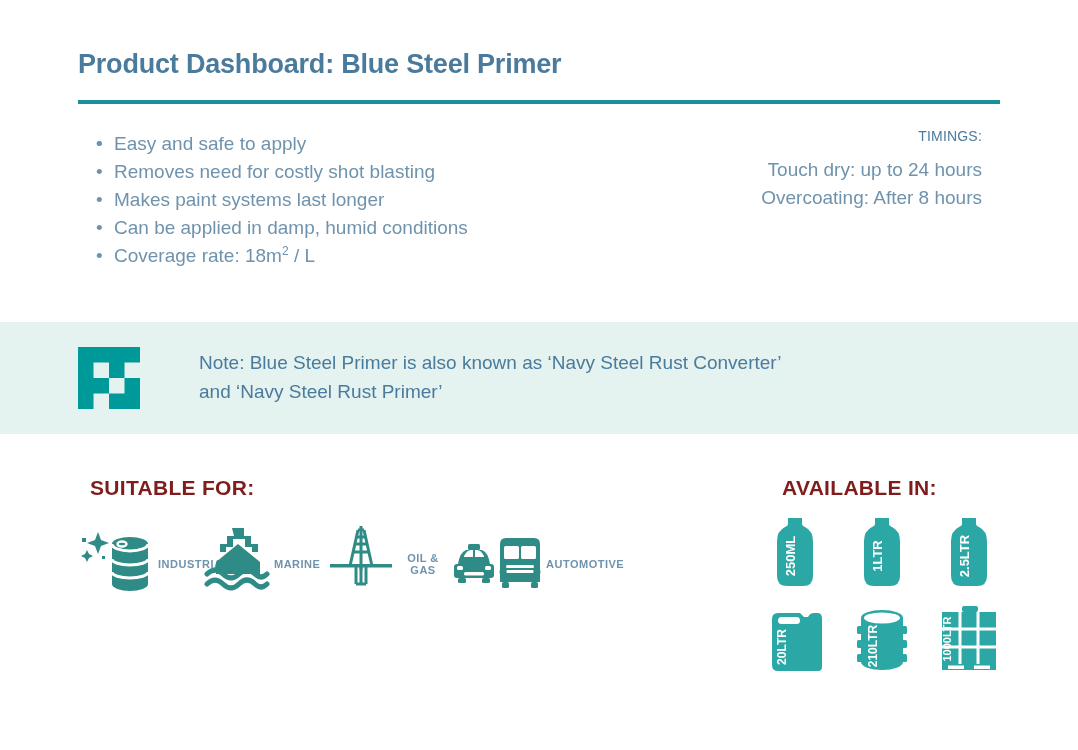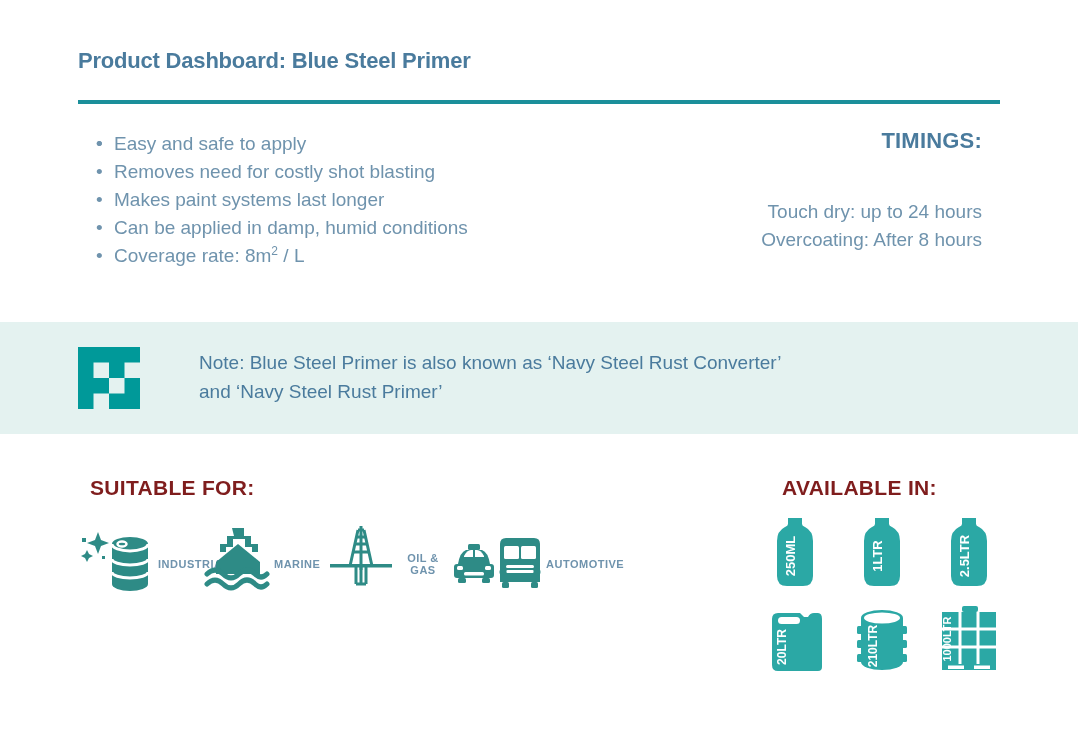--- a/index.html
+++ b/index.html
@@ -9,21 +9,21 @@
     font-family:"Liberation Sans", sans-serif;
     color:#6f93ad;
     overflow:hidden;
     position:relative;
   }
   .page{position:relative;width:1078px;height:750px;}
 
   
   .header{position:absolute;left:78px;top:48px;width:922px;}
   .page-title{
-    font-size:22px;font-weight:bold;color:#4a7b9d;letter-spacing:-0.2px;
+    font-size:27px;font-weight:bold;color:#4a7b9d;letter-spacing:-0.2px;
     margin:0;line-height:1.2;
   }
   .title-rule{
     position:absolute;left:78px;top:100px;width:922px;height:4px;
     background:#1b8f9a;
   }
 
   
   .feature-block{position:absolute;left:90px;top:130px;width:520px;}
   .feature-list{list-style:none;margin:0;padding:0;}
@@ -31,21 +31,21 @@
     font-size:19px;line-height:28px;color:#6f93ad;
     position:relative;padding-left:24px;margin-bottom:0;
   }
   .feature-item .dot{
     position:absolute;left:6px;top:0;font-size:19px;line-height:28px;color:#6f93ad;
   }
   .sup{font-size:12px;vertical-align:super;line-height:0;}
 
   .timings{position:absolute;right:96px;top:128px;text-align:right;width:360px;}
   .timings-title{
-    font-size:22px;font-weight:bold;color:#4a7b9d;letter-spacing:0.2px;margin:0 0 44px 0;
+    font-size:14px;font-weight:normal;color:#4a7b9d;letter-spacing:0.2px;margin:0 0 12px 0;
   }
   .timing-line{font-size:19px;line-height:28px;color:#6f93ad;}
 
   
   .note-banner{
     position:absolute;left:0;top:322px;width:1078px;height:112px;
     background:#e4f2f0;
   }
   .note-logo{position:absolute;left:78px;top:345px;width:62px;height:66px;}
   .note-text{
@@ -107,21 +107,21 @@
       <li class="feature-item">
         <span class="dot">•</span>
         <span>Makes paint systems last longer</span>
       </li>
       <li class="feature-item">
         <span class="dot">•</span>
         <span>Can be applied in damp, humid conditions</span>
       </li>
       <li class="feature-item">
         <span class="dot">•</span>
-        <span>Coverage rate: 8m</span><span class="sup">2</span><span> / L</span>
+        <span>Coverage rate: 18m</span><span class="sup">2</span><span> / L</span>
       </li>
     </ul>
   </div>
 
   <div class="timings">
     <p class="timings-title">TIMINGS:</p>
     <div class="timing-line">Touch dry: up to 24 hours</div>
     <div class="timing-line">Overcoating: After 8 hours</div>
   </div>
 

